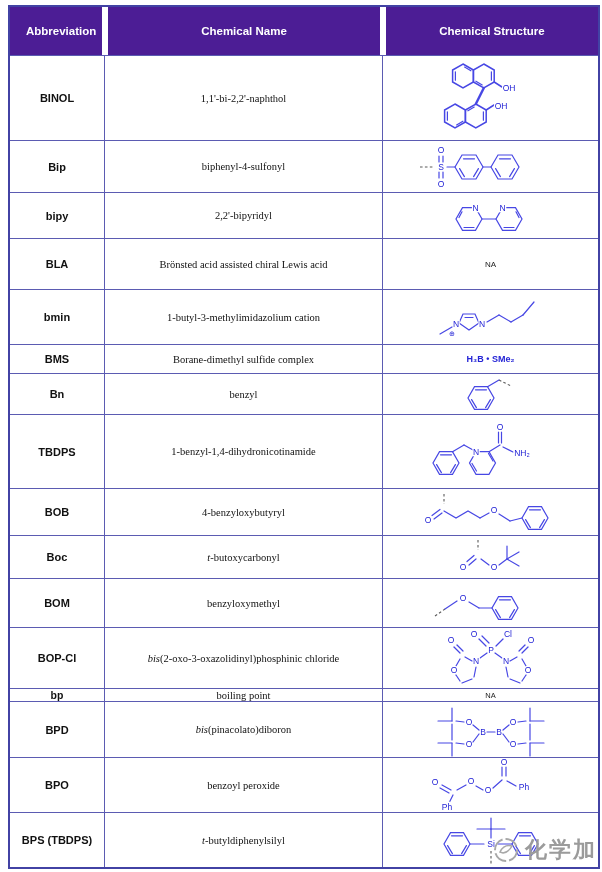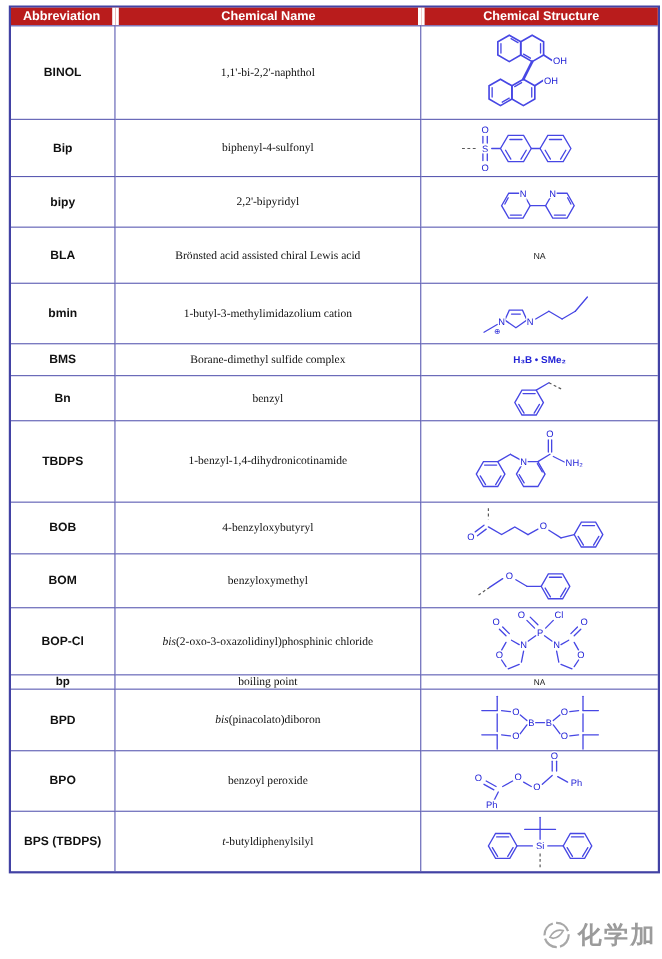--- a/index.html
+++ b/index.html
@@ -1,21 +1,21 @@
 <!DOCTYPE html>
 <html><head>
 <meta charset="utf-8">
 <style>
   html,body{margin:0;padding:0;}
   body{width:602px;height:872px;background:#fff;position:relative;overflow:hidden;
        font-family:"Liberation Sans",sans-serif;color:#111;}
   table{position:absolute;left:8px;top:5px;width:588px;table-layout:fixed;
         border-collapse:separate;border-spacing:0;border:2px solid #4242a4;}
-  th{background:#b91c1c;color:#fff;font-size:11.5px;font-weight:bold;height:16px;
-     padding:0;border-left:3px solid #fff;border-right:3px solid #fff;}
+  th{background:#4c1d95;color:#fff;font-size:11.5px;font-weight:bold;height:16px;
+     padding:16px;border-left:3px solid #fff;border-right:3px solid #fff;}
   th:first-child{border-left:none;}
   th:last-child{border-right:none;}
   td{border-top:1.5px solid #5b5bb2;border-right:1.5px solid #5b5bb2;
      padding:0;text-align:center;vertical-align:middle;}
   td:last-child{border-right:none;}
   .abbr{font-weight:bold;font-size:11px;}
   .name{font-size:10.5px;font-family:Liberation Serif, serif;}
   .it{font-style:italic;}
   .na{font-size:8px;color:#222;}
   .na-sm{font-size:7.5px;color:#222;}
@@ -212,20 +212,38 @@
         <line class="bond" x1="83" y1="24" x2="94" y2="31"></line>
         <line class="bond" x1="94" y1="31" x2="106" y2="28"></line>
         <polygon class="bond" points="132,28 125.5,39.3 112.5,39.3 106,28 112.5,16.7 125.5,16.7"></polygon>
         <line class="bond" x1="113.5" y1="19.8" x2="124.5" y2="19.8"></line>
         <line class="bond" x1="109.6" y1="29.6" x2="114.4" y2="37.6"></line>
         <line class="bond" x1="128.4" y1="29.6" x2="123.6" y2="37.6"></line>
       </svg>
     </td>
   </tr>
 
+  <tr style="height:43px">
+    <td class="abbr">Boc</td>
+    <td class="name"><span class="it">t-</span><span>butoxycarbonyl</span></td>
+    <td>
+      <svg width="110" height="42" viewBox="0 0 110 42">
+        <line class="stub" x1="42" y1="4" x2="42" y2="14"></line>
+        <line class="bond" x1="40" y1="23" x2="33" y2="29"></line>
+        <line class="bond" x1="38" y1="19.5" x2="31" y2="25.5"></line>
+        <text class="atom" x="27" y="34">O</text>
+        <line class="bond" x1="45" y1="23" x2="53" y2="29"></line>
+        <text class="atom" x="58" y="34">O</text>
+        <line class="bond" x1="63" y1="29" x2="71" y2="23"></line>
+        <line class="bond" x1="71" y1="23" x2="71" y2="10"></line>
+        <line class="bond" x1="71" y1="23" x2="83" y2="16"></line>
+        <line class="bond" x1="71" y1="23" x2="83" y2="30"></line>
+      </svg>
+    </td>
+  </tr>
 
   <tr style="height:49px">
     <td class="abbr">BOM</td>
     <td class="name"><span>benzyloxymethyl</span></td>
     <td>
       <svg width="140" height="46" viewBox="0 0 140 46">
         <line class="stub" x1="14" y1="36" x2="24" y2="29"></line>
         <line class="bond" x1="24" y1="29" x2="36" y2="21"></line>
         <text class="atom" x="42" y="21">O</text>
         <line class="bond" x1="48" y1="22" x2="58" y2="28"></line>

